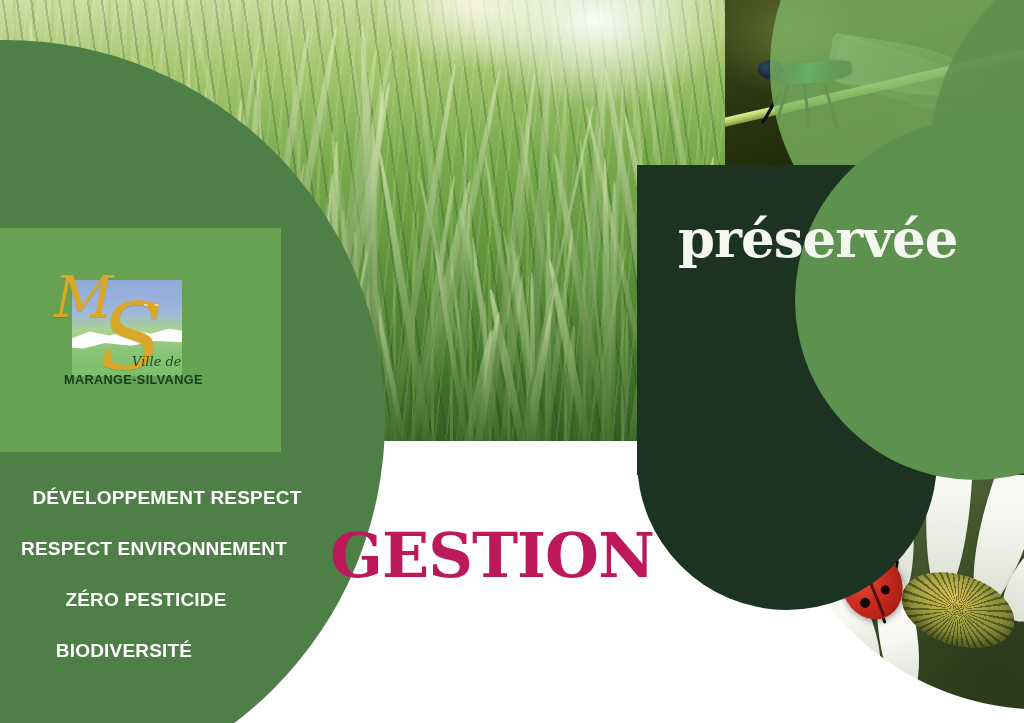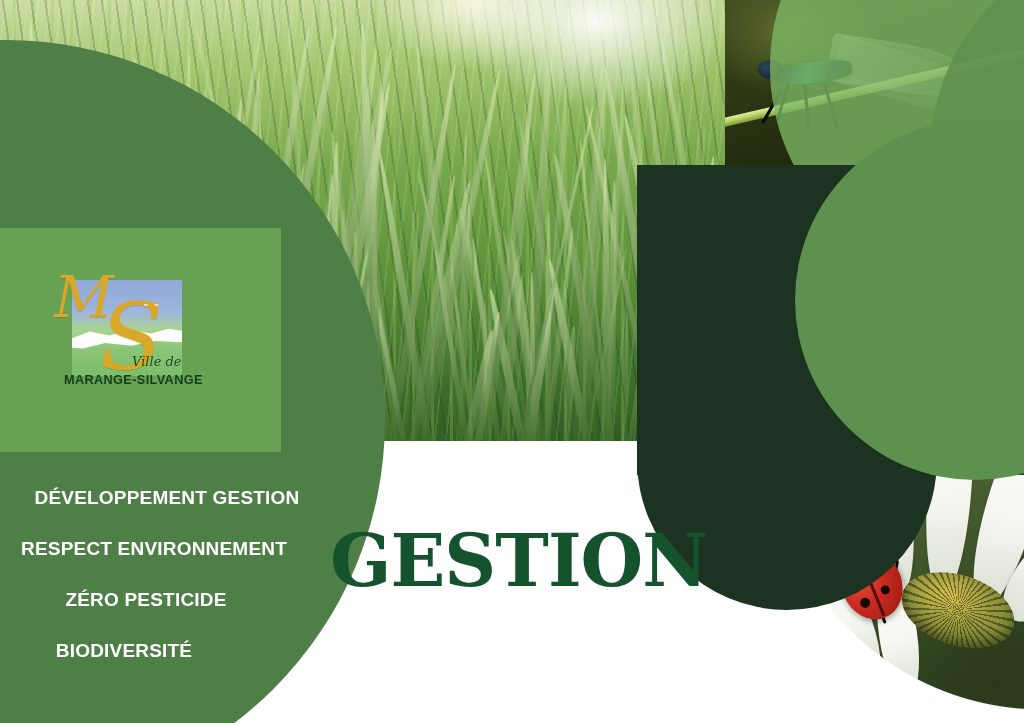--- a/index.html
+++ b/index.html
@@ -265,22 +265,22 @@
     font-size:53px;font-weight:bold;line-height:1;letter-spacing:-1px;
     margin-top:4px;margin-left:14px;white-space:nowrap;
   }
 
   
   .title{
     position:absolute;left:330px;top:527px;width:640px;
     font-family:"DejaVu Serif",serif;
   }
   .title-l1{
-    font-size:72px;font-weight:bold;line-height:.94;
-    color:#14532d;letter-spacing:-1px;white-space:nowrap;
+    font-size:62px;font-weight:bold;line-height:.94;
+    color:#be185d;letter-spacing:-1px;white-space:nowrap;
   }
   .title-l2{
     font-size:76px;font-weight:bold;line-height:.98;
     color:#4a8049;letter-spacing:-1.5px;margin-left:8px;white-space:nowrap;
   }
 </style>
 </head>
 <body>
 
 <div id="poster">
@@ -481,40 +481,41 @@
     </div>
     <div class="lb-head"></div>
   </div>
 
   <div class="shape panel-dark"></div>
   <div class="shape panel-dark-curve"></div>
 
   <div class="shape wedge-green"></div>
 
   <div class="zone-head">
+    <div class="zone-l2">préservée</div>
   </div>
 
   <div class="shape circle-main"></div>
 
   <div class="shape rect-lightgreen"></div>
 
   <div class="logo">
     <div class="logo-square"></div>
     <div class="logo-wave"></div>
     <div class="logo-ms">
       <span class="logo-m">M</span>
       <span class="logo-s">S</span>
     </div>
     <div class="logo-birds">˜ ˜</div>
     <div class="logo-villede">Ville de</div>
     <div class="logo-city">MARANGE-SILVANGE</div>
   </div>
 
   <div class="slogans">
-    <p class="slogan s1">DÉVELOPPEMENT GESTION</p>
+    <p class="slogan s1">DÉVELOPPEMENT RESPECT</p>
     <p class="slogan s2">RESPECT ENVIRONNEMENT</p>
     <p class="slogan s3">ZÉRO PESTICIDE</p>
     <p class="slogan s4">BIODIVERSITÉ</p>
   </div>
 
   <div class="title">
     <div class="title-l1">GESTION</div>
   </div>
 
 </div>

